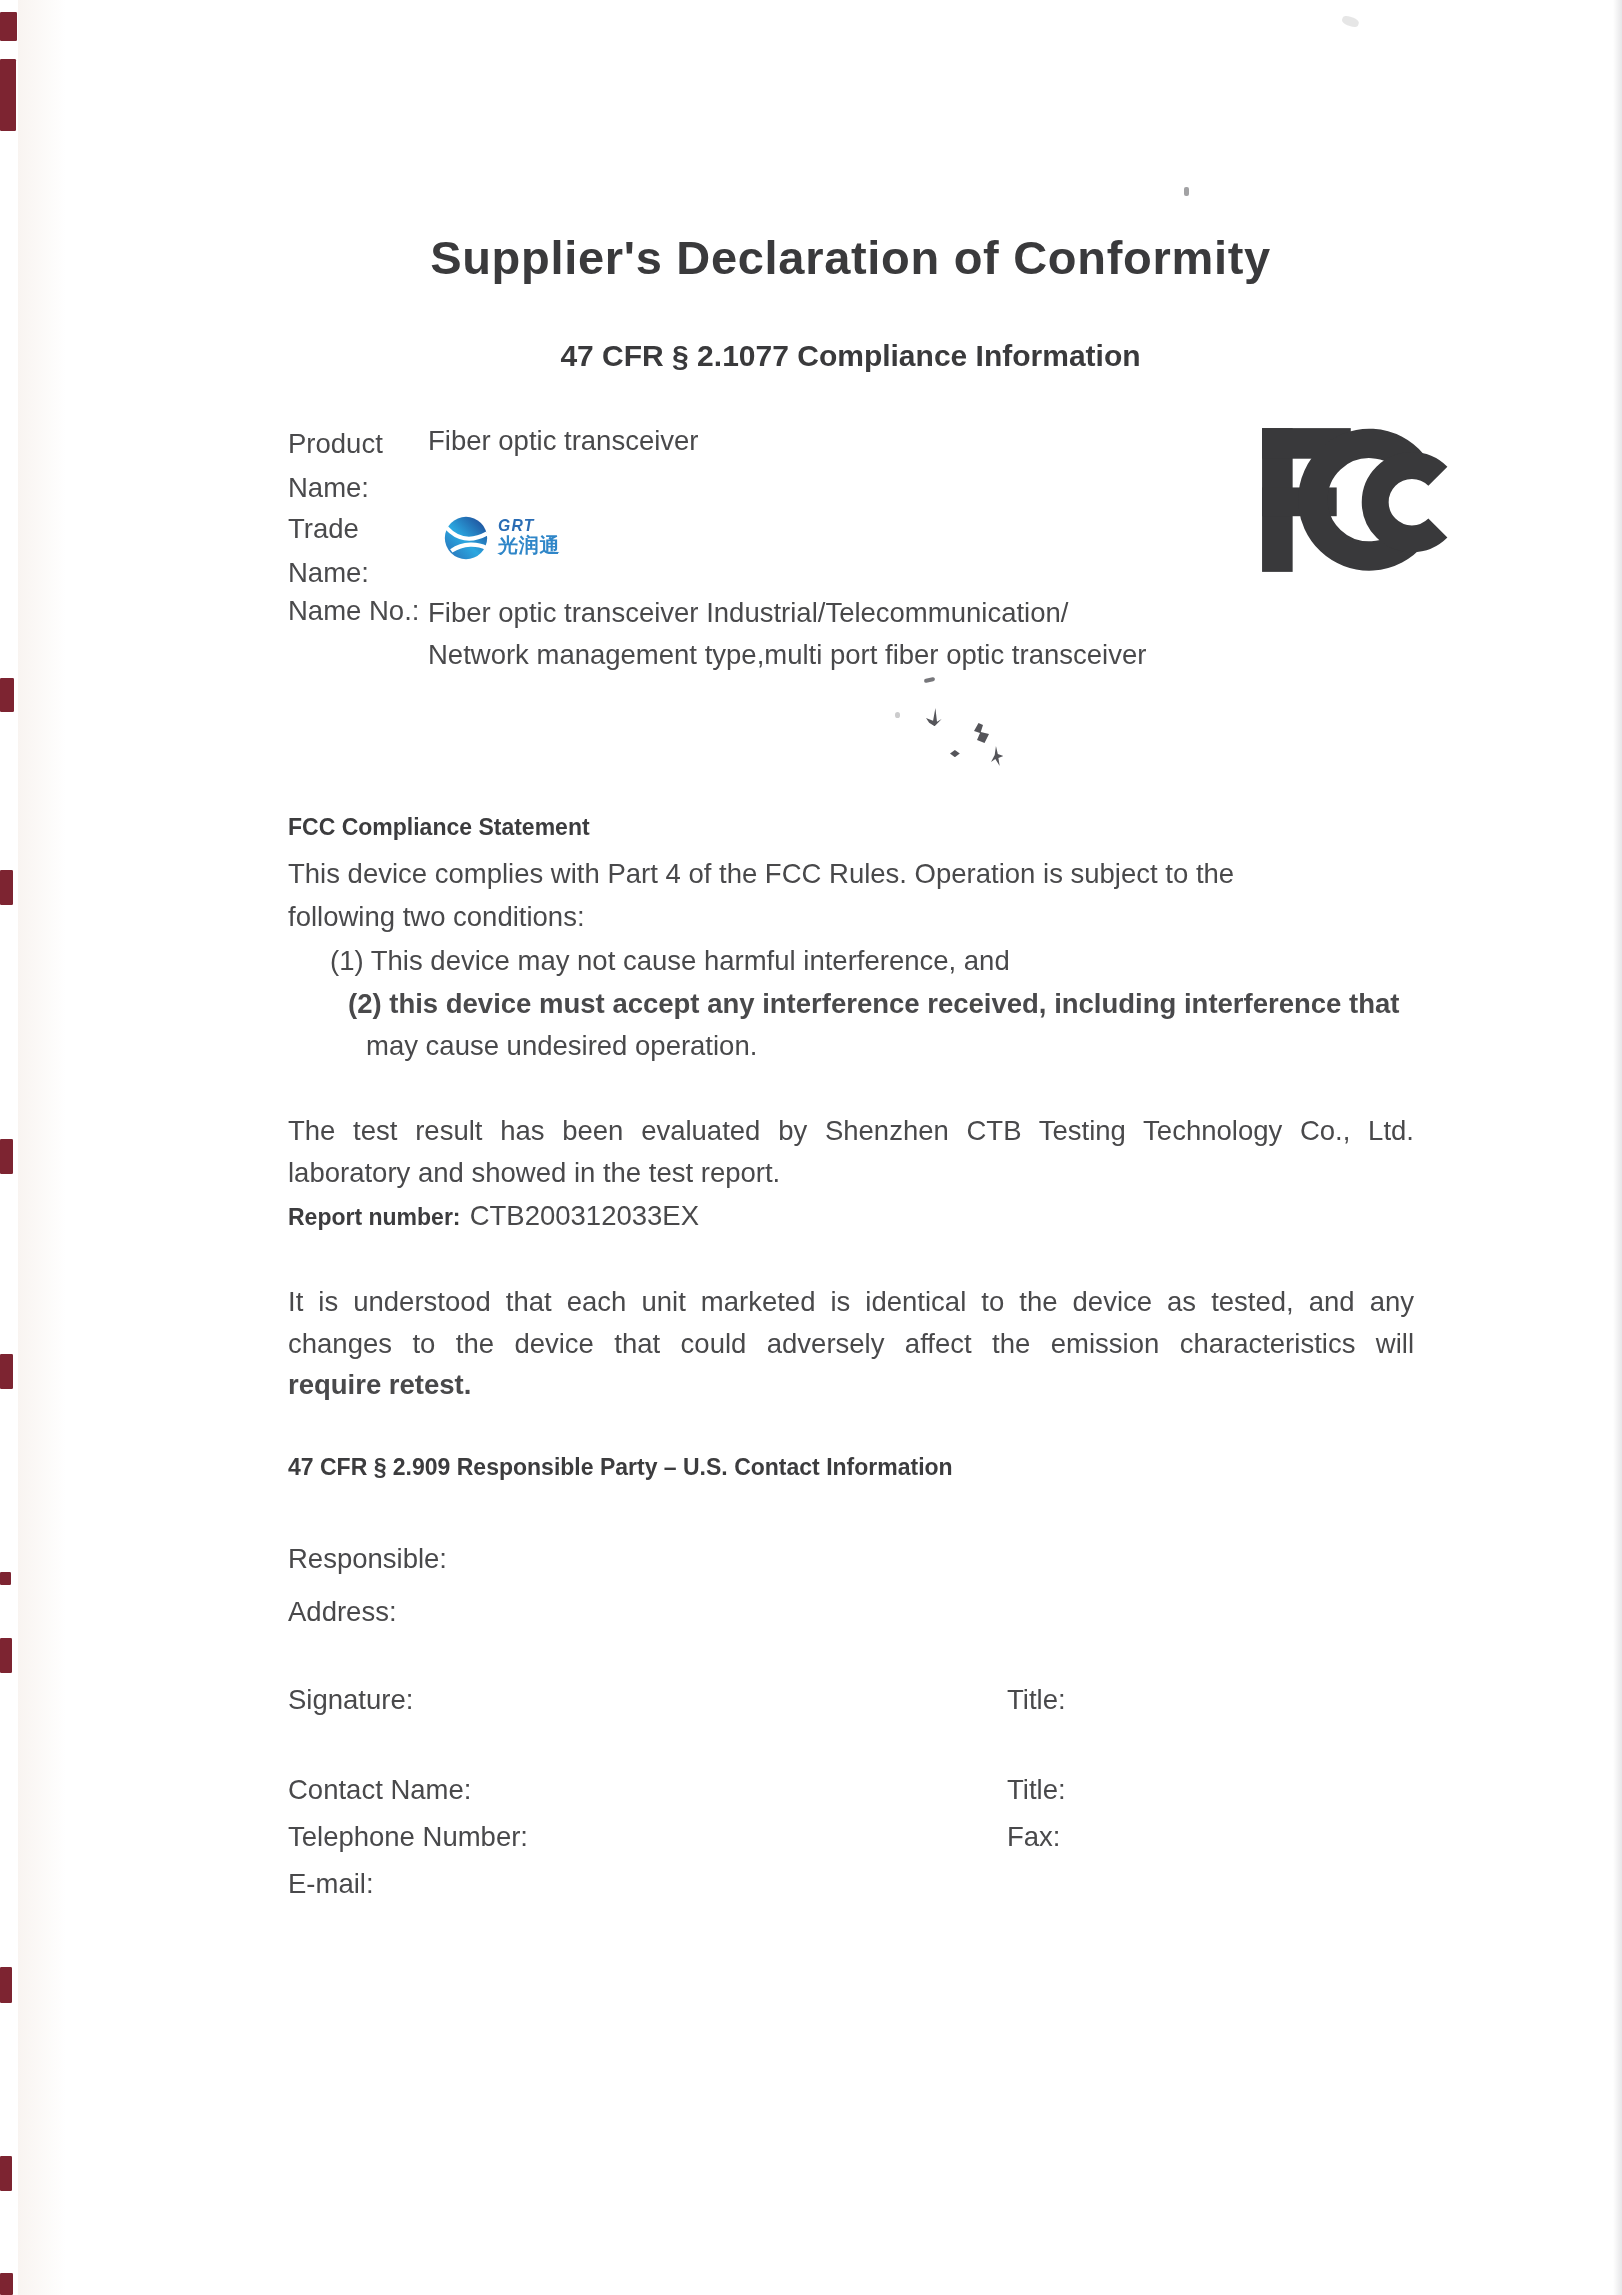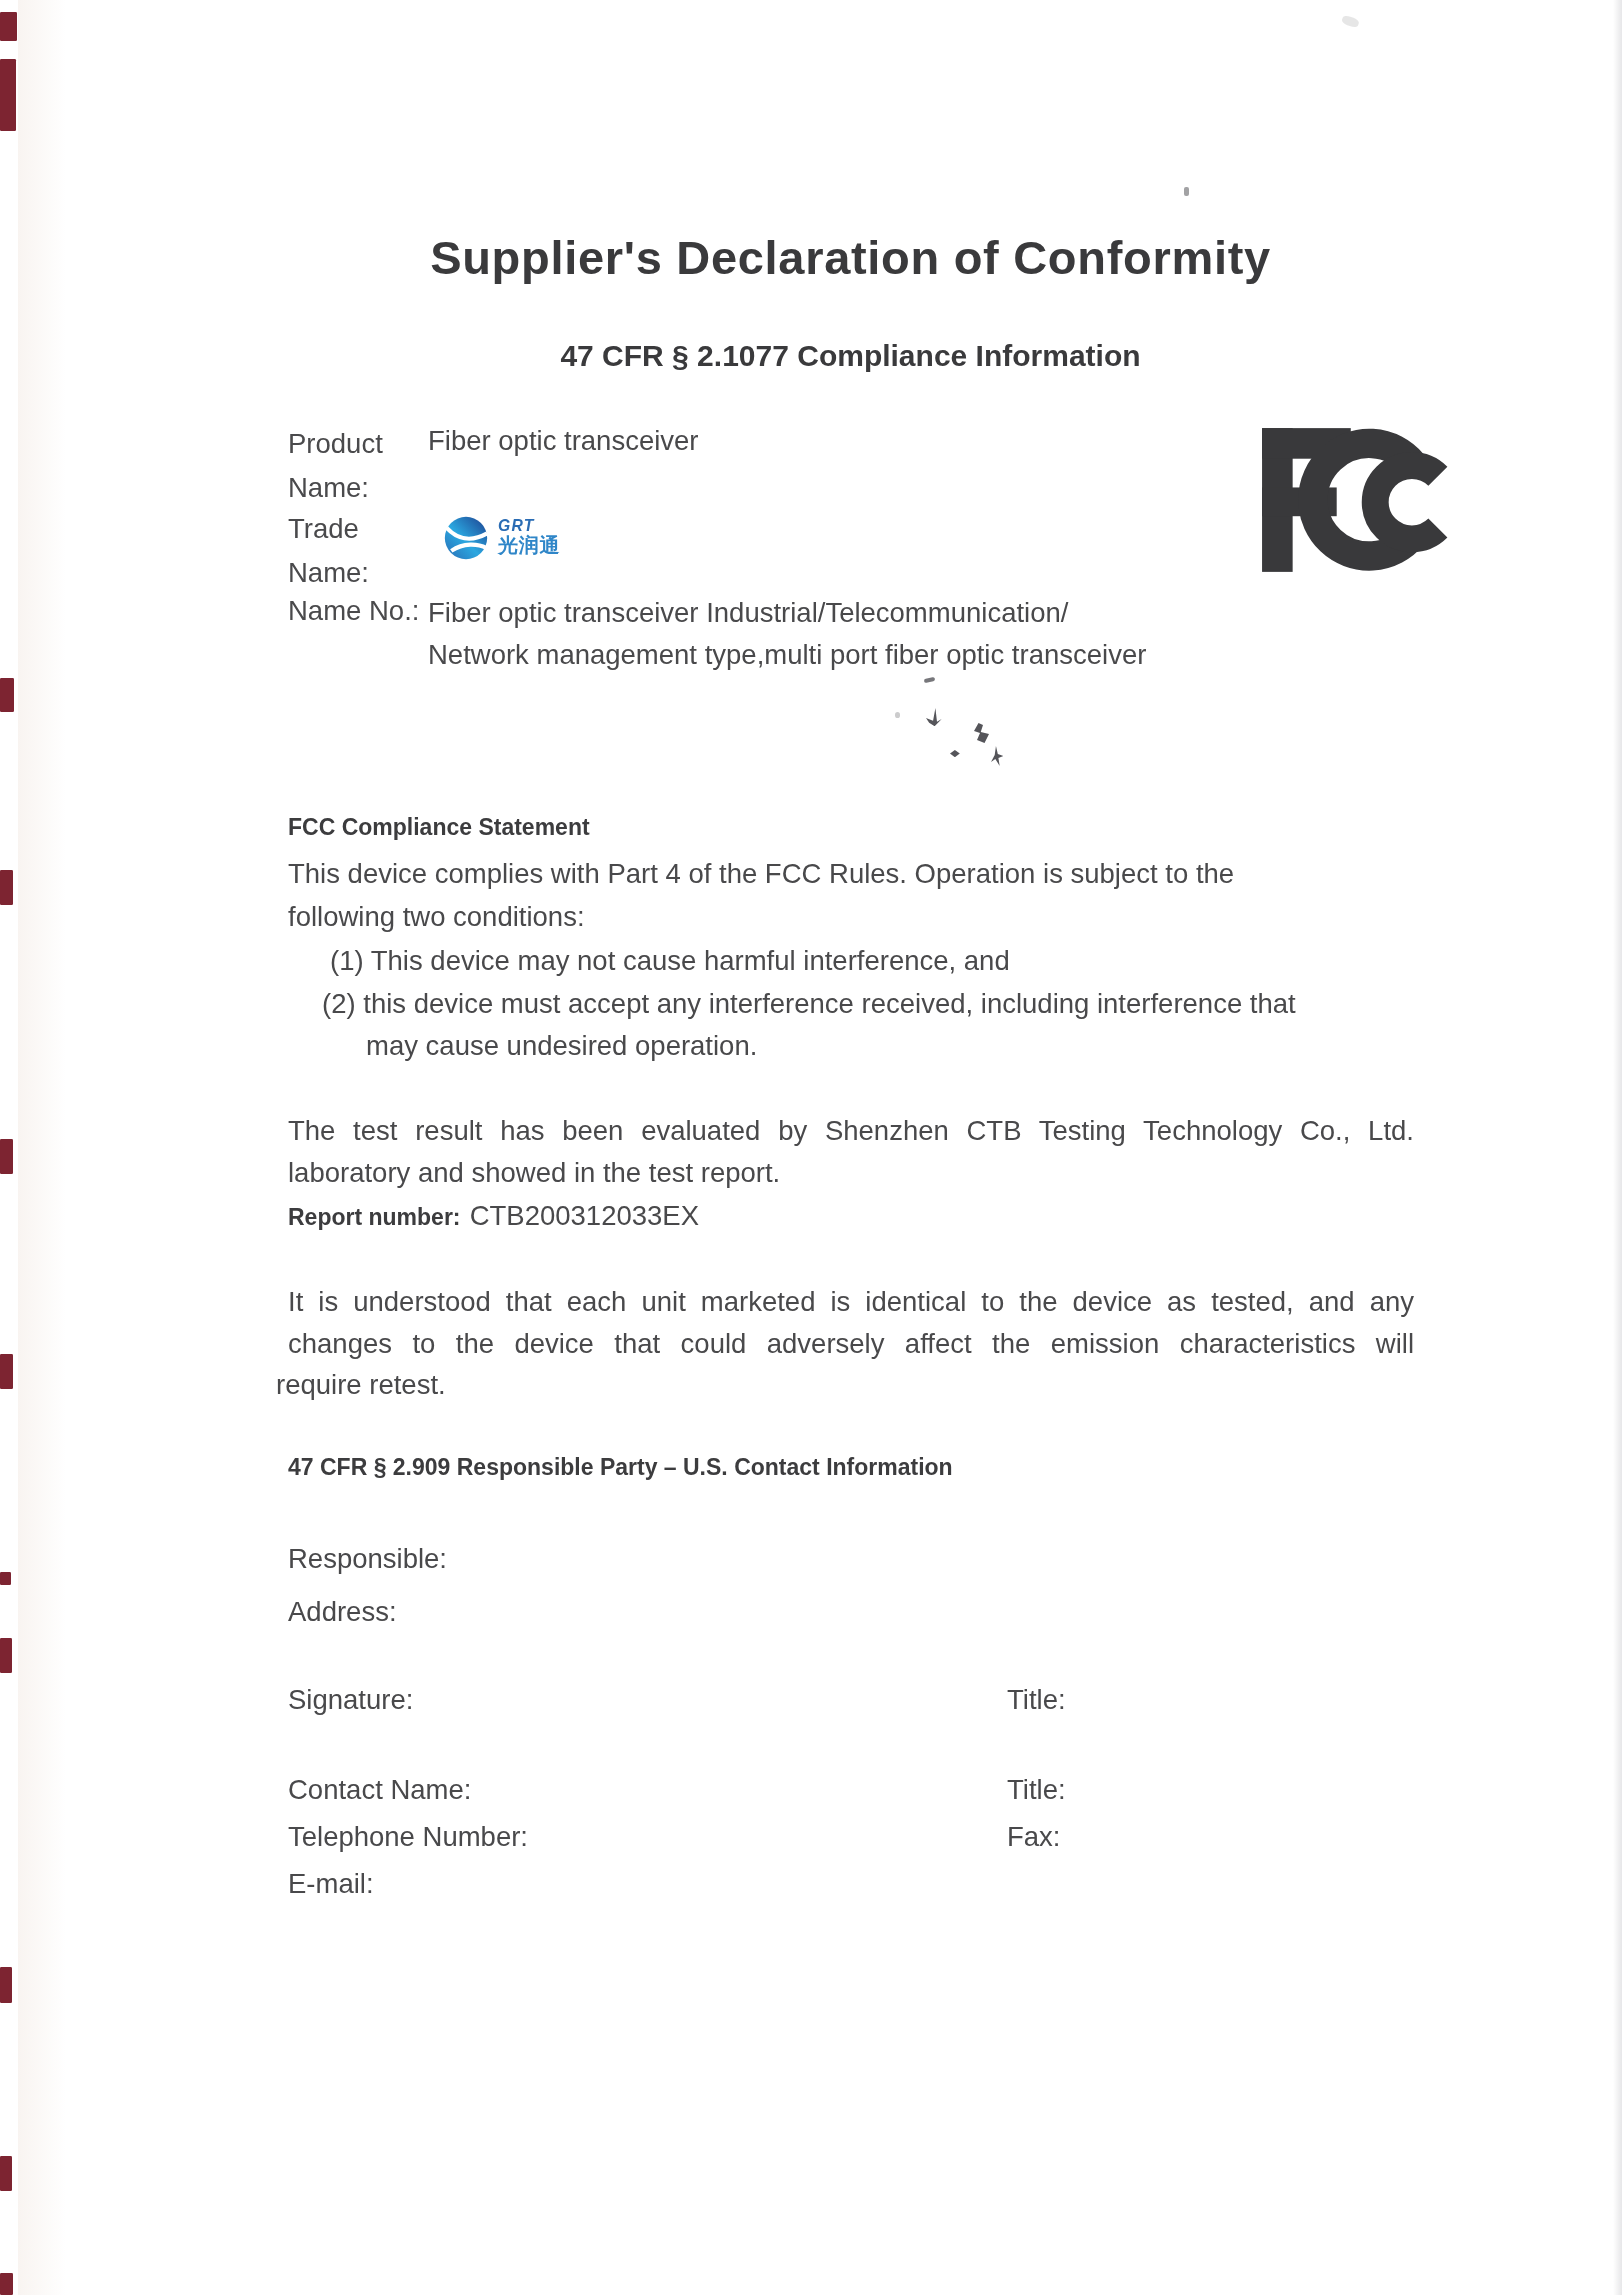--- a/index.html
+++ b/index.html
@@ -120,32 +120,32 @@
       </g>
       <path d="M250.5 181.2 A92 92 0 1 1 250.5 62.8" fill="none" stroke="#39393b" stroke-width="48"></path>
       <path d="M292.4 168.4 A60 60 0 1 1 292.4 83.6" fill="none" stroke="#39393b" stroke-width="44"></path>
     </svg>
   </div>
 
   <div class="abs h2" style="left:288px;top:814px;">FCC Compliance Statement</div>
   <div class="abs body-t" style="left:288px;top:858px;white-space:nowrap;">This device complies with Part 4 of the FCC Rules. Operation is subject to the</div>
   <div class="abs body-t" style="left:288px;top:901px;white-space:nowrap;">following two conditions:</div>
   <div class="abs body-t" style="left:330px;top:945px;white-space:nowrap;">(1) This device may not cause harmful interference, and</div>
-  <div class="abs body-t" style="left:322px;top:988px;white-space:nowrap;">(2) this device must accept any interference received, including interference that</div>
+  <div class="abs body-t" style="left:348px;top:988px;white-space:nowrap;font-weight:bold;">(2) this device must accept any interference received, including interference that</div>
   <div class="abs body-t" style="left:366px;top:1030px;white-space:nowrap;">may cause undesired operation.</div>
 
   <div class="abs body-t jline" style="left:288px;top:1115px;width:1126px;">The test result has been evaluated by Shenzhen CTB Testing Technology Co., Ltd.</div>
   <div class="abs body-t" style="left:288px;top:1157px;white-space:nowrap;">laboratory and showed in the test report.</div>
   <div class="abs body-t" style="left:288px;top:1200px;white-space:nowrap;">
     <span class="h2">Report number:</span><span class="report-value">CTB200312033EX</span>
   </div>
 
   <div class="abs body-t jline" style="left:288px;top:1328px;width:1126px;">changes to the device that could adversely affect the emission characteristics will</div>
   <div class="abs body-t jline" style="left:288px;top:1286px;width:1126px;">It is understood that each unit marketed is identical to the device as tested, and any</div>
-  <div class="abs body-t" style="left:276px;top:1369px;white-space:nowrap;">require retest.</div>
+  <div class="abs body-t" style="left:288px;top:1369px;white-space:nowrap;font-weight:bold;">require retest.</div>
 
   <div class="abs h2" style="left:288px;top:1454px;white-space:nowrap;">47 CFR § 2.909 Responsible Party – U.S. Contact Information</div>
 
   <div class="abs body-t" style="left:288px;top:1543px;">Responsible:</div>
   <div class="abs body-t" style="left:288px;top:1596px;">Address:</div>
 
   <div class="abs body-t" style="left:288px;top:1684px;">Signature:</div>
   <div class="abs body-t" style="left:1007px;top:1684px;">Title:</div>
 
   <div class="abs body-t" style="left:288px;top:1774px;">Contact Name:</div>

